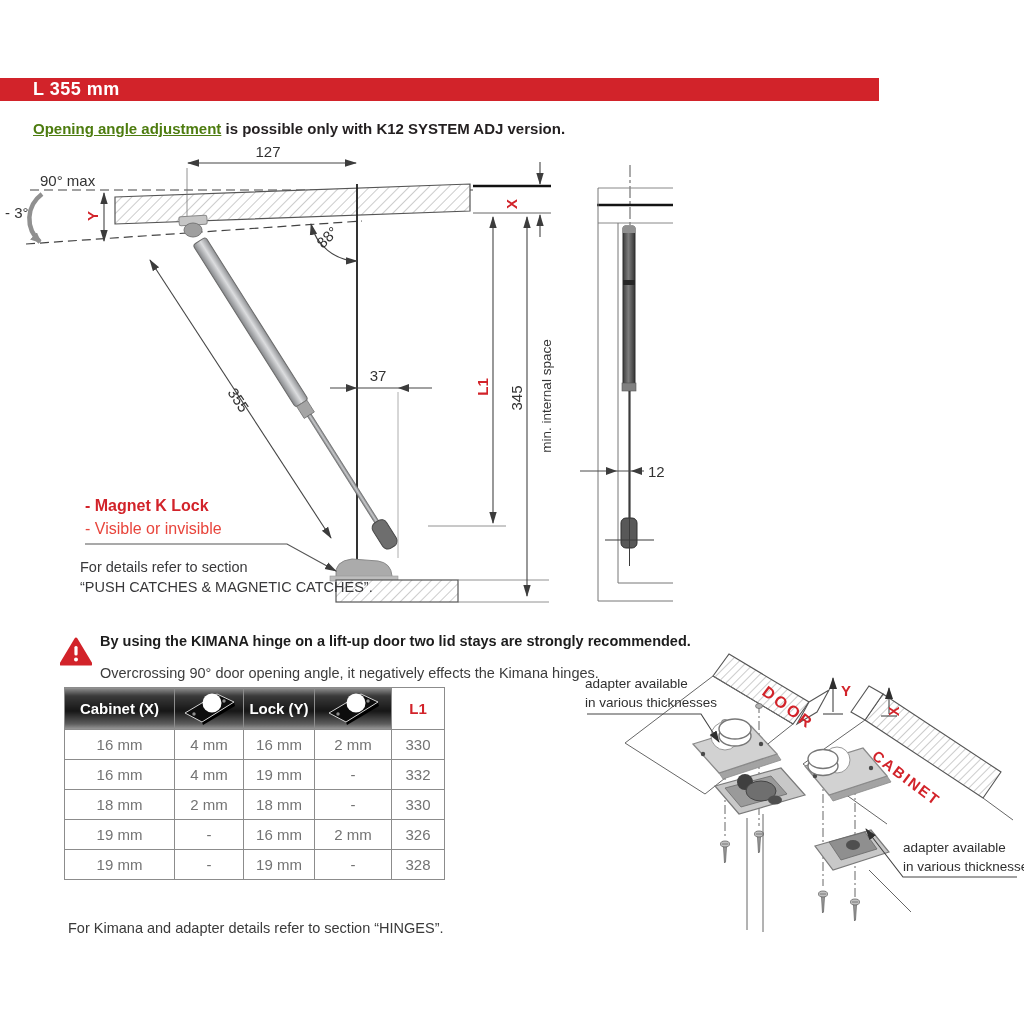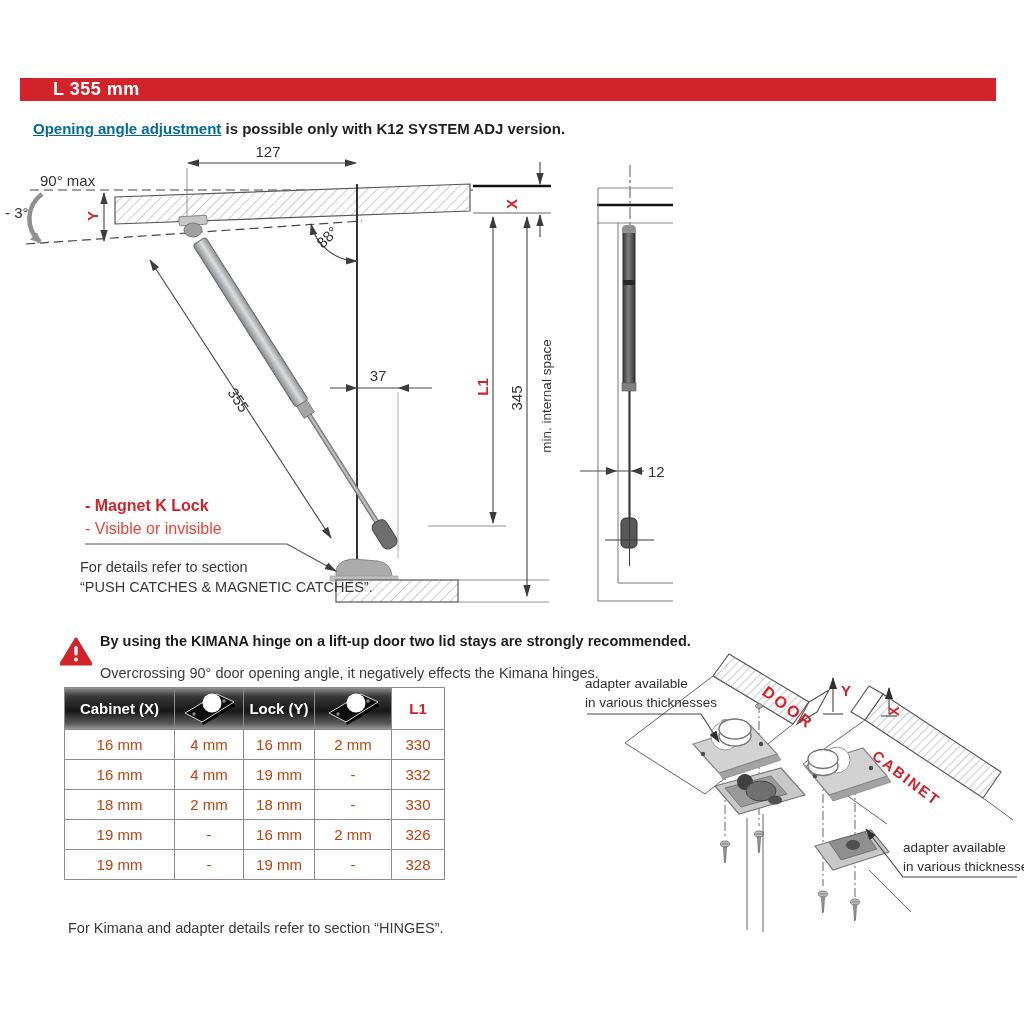--- a/index.html
+++ b/index.html
@@ -1,34 +1,34 @@
 <!DOCTYPE html>
 <html><head>
 <meta charset="utf-8">
 <style>
   html,body{margin:0;padding:0;}
   body{width:1024px;height:1024px;position:relative;background:#fff;
        font-family:"Liberation Sans",sans-serif;overflow:hidden;color:#231f20;}
   .abs{position:absolute;}
   
-  .hdr-bar{left:0;top:78px;width:976px;height:23px;background:#d2232a;margin-left:20px;}
+  .hdr-bar{left:0;top:78px;width:879px;height:23px;background:#d2232a;}
   .hdr-bar span{display:block;line-height:23px;padding-left:33px;color:#fff;
                 font-weight:bold;font-size:18px;letter-spacing:.5px;}
   
   .intro{left:33px;top:120px;font-size:15px;font-weight:bold;}
-  .intro .red{color:#0369a1;text-decoration:underline;}
+  .intro .red{color:#4d7c0f;text-decoration:underline;}
   
   .warn-line1{left:100px;top:633px;font-size:14.5px;font-weight:bold;color:#1d1d1d;}
   .warn-line2{left:100px;top:656px;font-size:14.5px;color:#3c3c3c;margin-top:9px;}
   
   table.spec{position:absolute;left:64px;top:687px;border-collapse:collapse;
              font-size:15px;}
   table.spec td,table.spec th{border:1px solid #8c8c8c;text-align:center;padding:0;}
   table.spec th{height:41px;font-size:15px;}
-  table.spec td{height:29px;color:#c2410c;}
+  table.spec td{height:29px;color:#737373;}
   th.metal{background:linear-gradient(180deg,#8a8a8a 0%,#3a3a3a 18%,#161616 55%,#5c5c5c 86%,#9c9c9c 100%);
            color:#fff;font-weight:bold;}
   th.l1cell{background:#fff;color:#d2232a;font-size:16px;font-weight:bold;border:1px solid #6d6d6d;}
   .footnote{left:68px;top:920px;font-size:14.5px;color:#3a3a3a;}
   
   svg text{font-family:"Liberation Sans",sans-serif;}
   .dimtxt{fill:#333;font-size:15px;}
   .redtxt{fill:#d2232a;font-weight:bold;}
 </style>
 </head>

